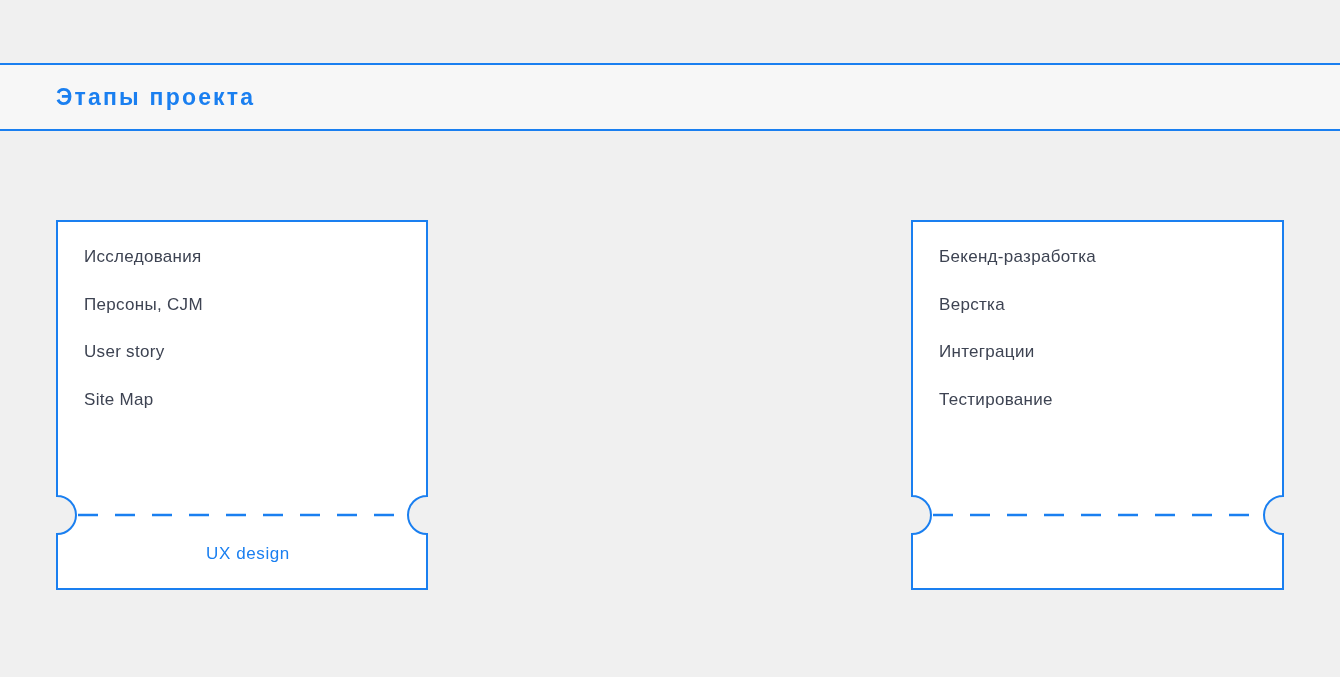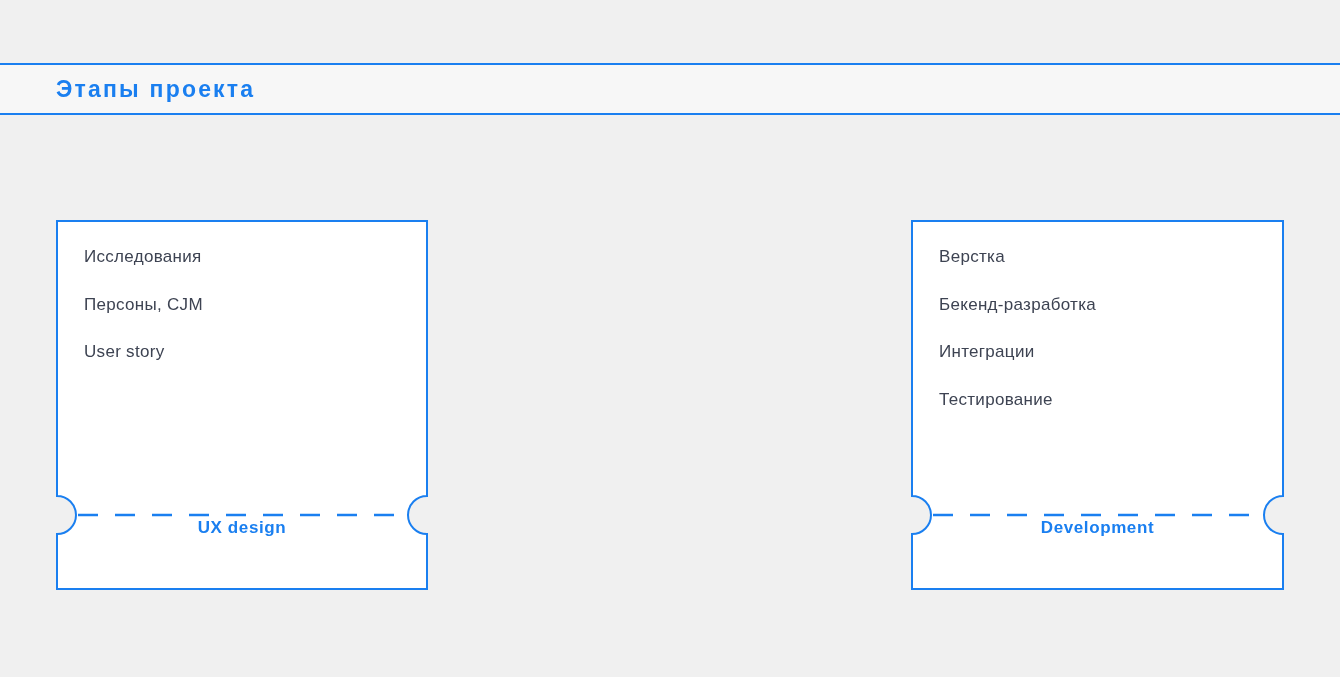--- a/index.html
+++ b/index.html
@@ -14,21 +14,21 @@
     overflow: hidden;
     position: relative;
   }
 
   
   .header-band {
     position: absolute;
     left: 0;
     top: 63px;
     width: 1340px;
-    height: 52px;
+    height: 68px;
     background: #f7f7f7;
     border-top: 2px solid #1a7ff0;
     border-bottom: 2px solid #1a7ff0;
     box-sizing: border-box;
   }
   .page-title {
     position: absolute;
     left: 56px;
     top: 50%;
     transform: translateY(-50%);
@@ -82,27 +82,27 @@
     font-size: 17px;
     color: #3d4352;
     line-height: 22px;
     margin-bottom: 25.5px;
     letter-spacing: 0.3px;
     white-space: nowrap;
   }
 
   .card-footer {
     position: absolute;
-    left: 0;
+    left: 6px;
     bottom: 0;
     width: 100%;
     height: 72px;
     display: flex;
+    align-items: center;
     justify-content: center;
-    font-weight: bold;
   }
   .card-footer-label {
     font-size: 17px;
     color: #1a7ff0;
     letter-spacing: 0.6px;
     white-space: nowrap;
   }
 </style>
 </head>
 <body>
@@ -115,36 +115,34 @@
 
   <div class="card card-1">
     <svg class="card-outline" viewBox="0 0 372 370" preserveAspectRatio="none" xmlns="http://www.w3.org/2000/svg">
       <path d="M1,1 L371,1 L371,276 A19,19 0 0 0 371,314 L371,369 L1,369 L1,314 A19,19 0 0 0 1,276 Z" fill="#ffffff" stroke="#1a7ff0" stroke-width="2"></path>
       <line x1="22" y1="295" x2="350" y2="295" stroke="#1a7ff0" stroke-width="2.5" stroke-dasharray="20 17" stroke-linecap="butt"></line>
     </svg>
     <div class="card-body">
       <div class="card-item">Исследования</div>
       <div class="card-item">Персоны, CJM</div>
       <div class="card-item">User story</div>
+      <div class="card-item">Site Map</div>
     </div>
     <div class="card-footer">
       <span class="card-footer-label">UX design</span>
     </div>
   </div>
 
 
   <div class="card card-3">
     <svg class="card-outline" viewBox="0 0 373 370" preserveAspectRatio="none" xmlns="http://www.w3.org/2000/svg">
       <path d="M1,1 L372,1 L372,276 A19,19 0 0 0 372,314 L372,369 L1,369 L1,314 A19,19 0 0 0 1,276 Z" fill="#ffffff" stroke="#1a7ff0" stroke-width="2"></path>
       <line x1="22" y1="295" x2="351" y2="295" stroke="#1a7ff0" stroke-width="2.5" stroke-dasharray="20 17" stroke-linecap="butt"></line>
     </svg>
     <div class="card-body">
+      <div class="card-item">Бекенд-разработка</div>
       <div class="card-item">Верстка</div>
-      <div class="card-item">Бекенд-разработка</div>
       <div class="card-item">Интеграции</div>
       <div class="card-item">Тестирование</div>
-    </div>
-    <div class="card-footer">
-      <span class="card-footer-label">Development</span>
     </div>
   </div>
 
 </div>
 
 </body></html>

